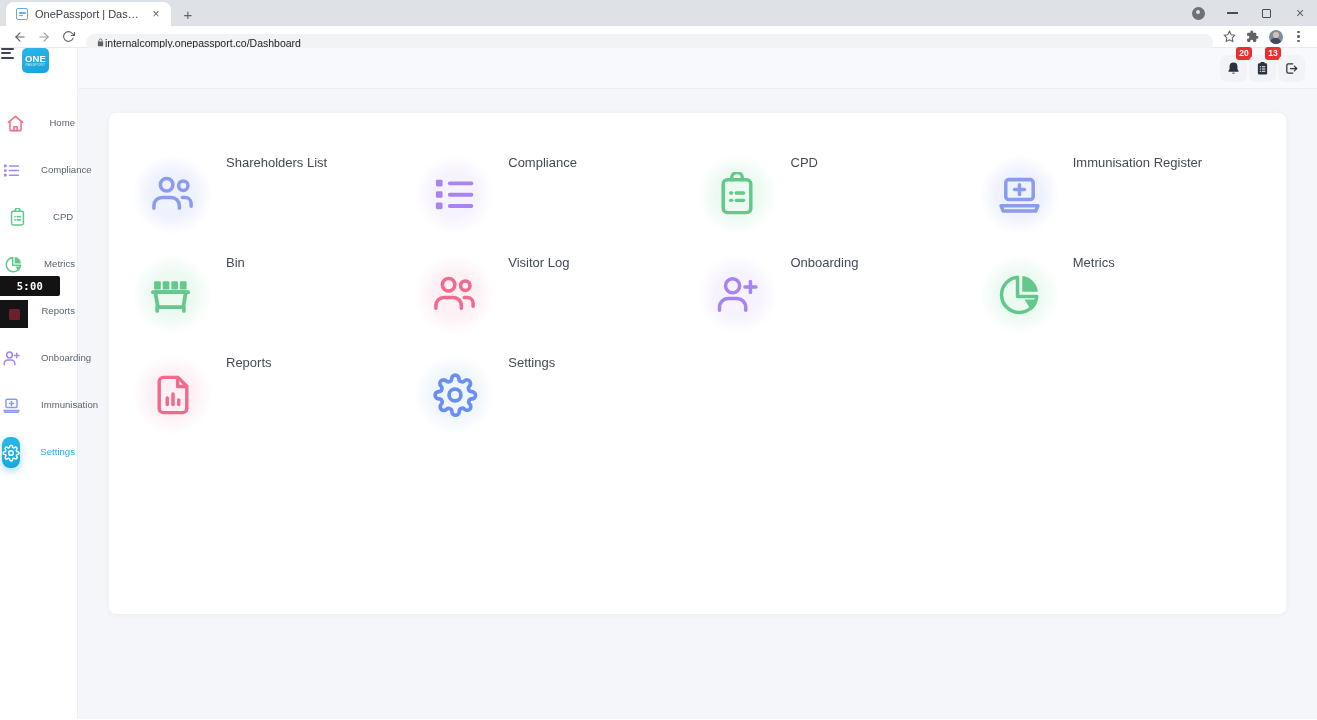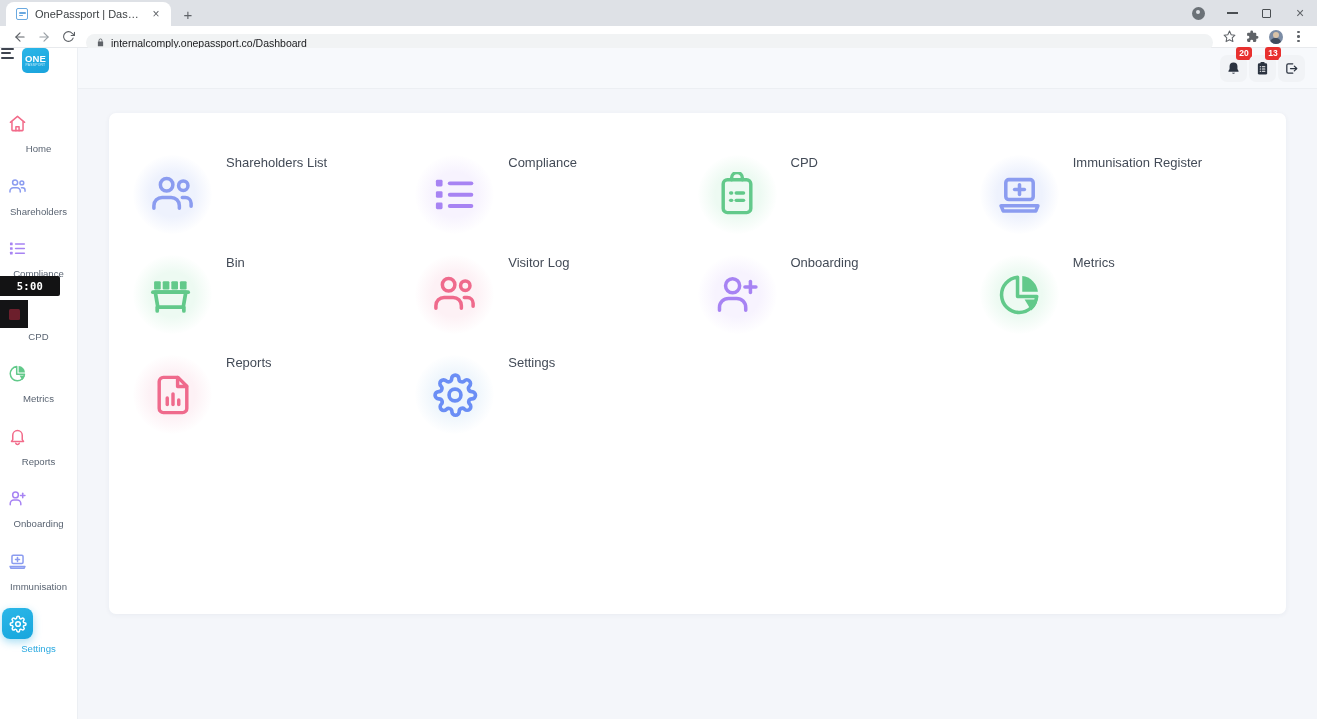--- a/index.html
+++ b/index.html
@@ -76,21 +76,21 @@
   }
   .nav-btn {
     width: 24px; height: 22px;
     display: flex; align-items: center; justify-content: center;
     color: #5f6368; flex: 0 0 auto;
   }
   .nav-btn.dim { color: #9aa0a6; }
   .omnibox {
     flex: 1; height: 17px; margin: 12px 6px 0 6px;
     background: #f1f3f4; border-radius: 9px;
-    display: flex; align-items: center; gap: 6px;
+    display: flex; align-items: center; 
     padding: 0 10px;
   }
   .omnibox .url { font-size: 10.5px; color: #202124; white-space: nowrap; }
   .tb-right { display: flex; align-items: center; gap: 2px; flex: 0 0 auto; }
   .tb-right > div {
     width: 21px; height: 21px;
     display: flex; align-items: center; justify-content: center;
     color: #5f6368;
   }
   .avatar-ico {
@@ -135,22 +135,22 @@
     width: 27px; height: 25px; border-radius: 5px;
     background: linear-gradient(160deg,#29b6e8 0%,#1aa3dc 100%);
     display: flex; flex-direction: column;
     align-items: center; justify-content: center; line-height: 1;
   }
   .logo .l1 { font-size: 9.5px; font-weight: bold; color: #fff; letter-spacing: .2px; }
   .logo .l2 { font-size: 3.4px; color: #cdeefb; letter-spacing: .2px; margin-top: .5px; }
 
   .sb-items { padding-top: 12px; }
   .sb-item {
-    display: flex; flex-direction: column; 
-    gap: 5px; padding: 7px 2px 9px; cursor: pointer;
+    display: flex; flex-direction: row; align-items: center;
+    gap: 20px; padding: 7px 2px 9px; cursor: pointer;
   }
   .sb-ico-wrap {
     width: 31px; height: 31px; border-radius: 8px;
     display: flex; align-items: center; justify-content: center;
   }
   .sb-label { font-size: 9.6px; color: #5a6472; text-align: center; line-height: 1.1; }
   .sb-item.active .sb-ico-wrap {
     background: linear-gradient(160deg,#2bb7e8 0%,#17a6dd 100%);
     box-shadow: 0 3px 9px rgba(32,170,224,.40);
   }
@@ -331,31 +331,20 @@
         <span class="sb-ico-wrap">
           <svg width="19" height="19" viewBox="0 0 24 24" fill="none" stroke="#f26b8a" stroke-width="1.9" stroke-linecap="round" stroke-linejoin="round">
               <path d="M3 10.5 12 3l9 7.5"></path>
               <path d="M5 9.8V20a1 1 0 0 0 1 1h12a1 1 0 0 0 1-1V9.8"></path>
               <path d="M10 21v-5h4v5"></path>
             </svg>
         </span>
         <span class="sb-label">Home</span>
       </div>
 
-      <div class="sb-item">
-        <span class="sb-ico-wrap">
-          <svg width="19" height="19" viewBox="0 0 24 24" fill="none" stroke="#8b9cf0" stroke-width="1.9" stroke-linecap="round" stroke-linejoin="round">
-              <circle cx="9" cy="7" r="3.2"></circle>
-              <path d="M2.5 19v-1.3A4.2 4.2 0 0 1 6.7 13.5h4.6a4.2 4.2 0 0 1 4.2 4.2V19"></path>
-              <circle cx="17.5" cy="7.5" r="2.4"></circle>
-              <path d="M17 13.5h1.5A3 3 0 0 1 21.5 16.5V18"></path>
-            </svg>
-        </span>
-        <span class="sb-label">Shareholders</span>
-      </div>
 
       <div class="sb-item">
         <span class="sb-ico-wrap">
           <svg width="19" height="19" viewBox="0 0 24 24">
               <g fill="#a783f3">
                 <rect x="2.5" y="4.5" width="3.4" height="3.4" rx=".7"></rect>
                 <rect x="2.5" y="10.3" width="3.4" height="3.4" rx=".7"></rect>
                 <rect x="2.5" y="16.1" width="3.4" height="3.4" rx=".7"></rect>
                 <rect x="8.6" y="5.3" width="13" height="2" rx="1"></rect>
                 <rect x="8.6" y="11.1" width="13" height="2" rx="1"></rect>

